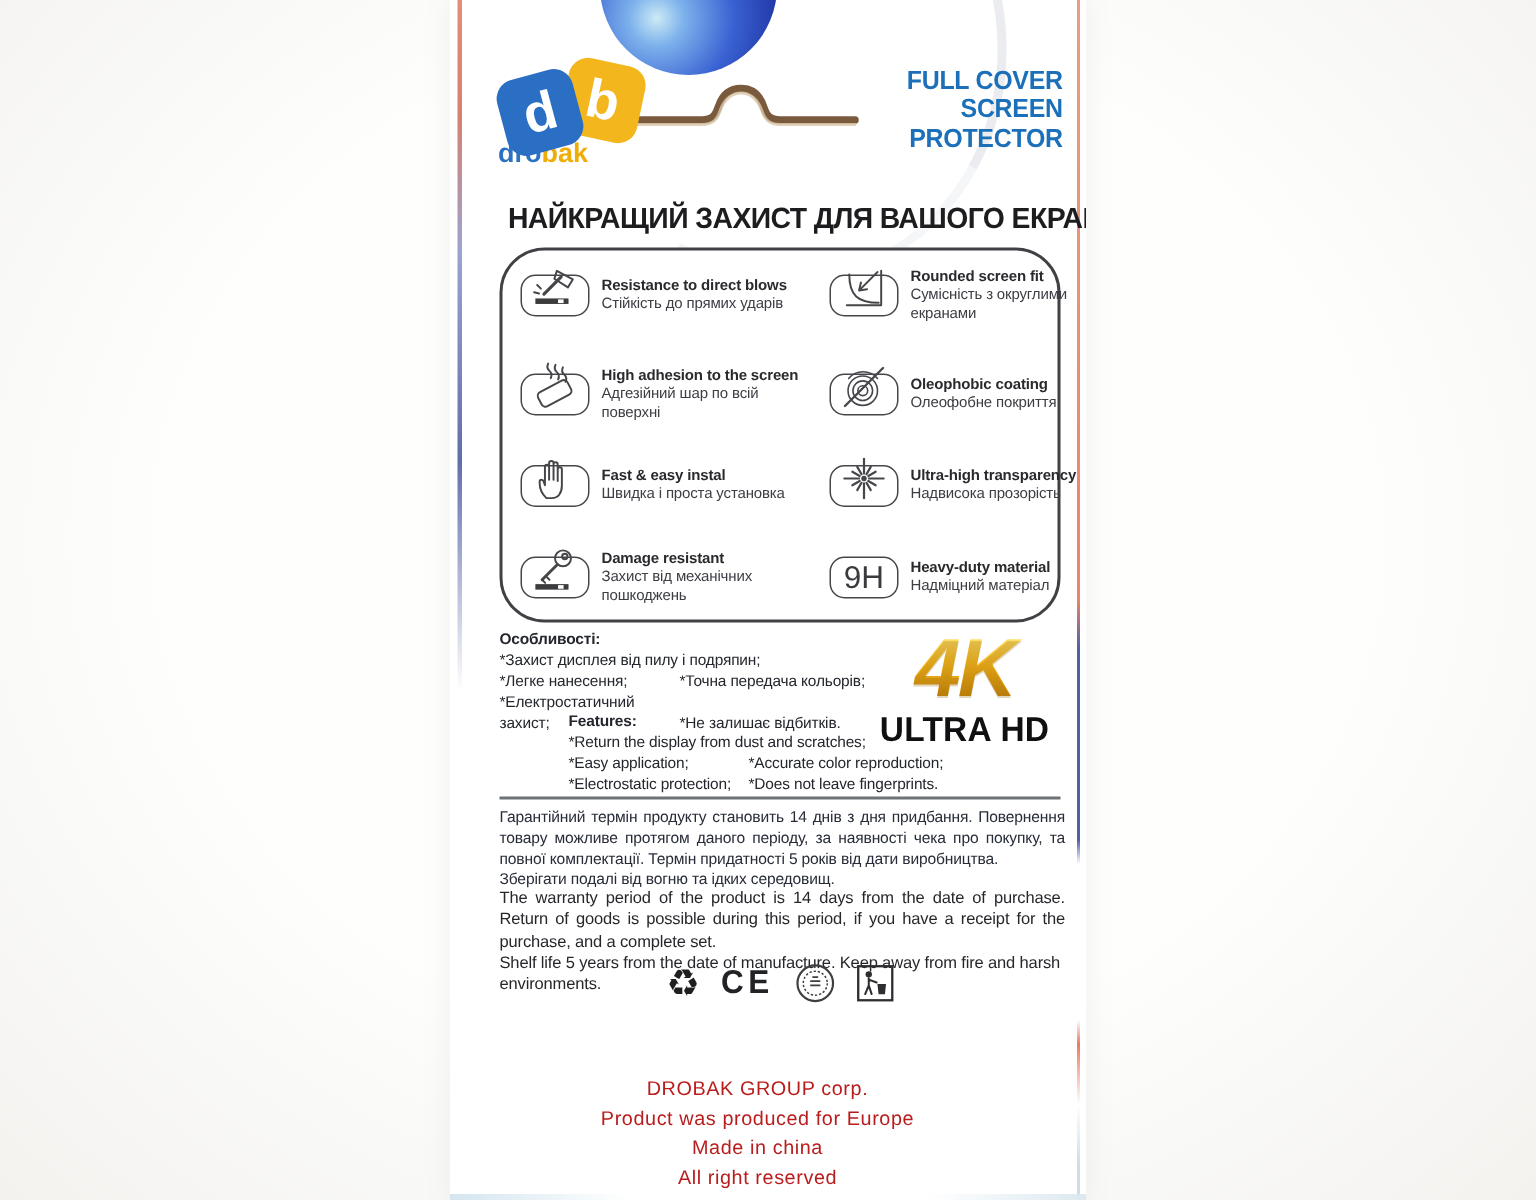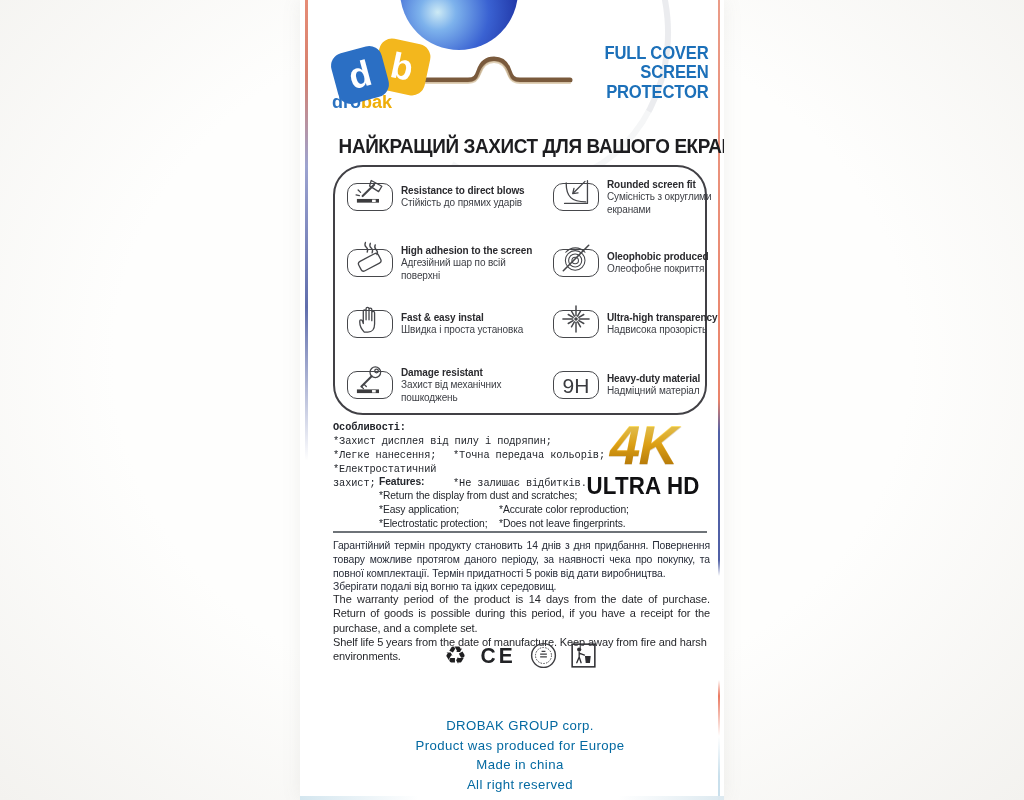--- a/index.html
+++ b/index.html
@@ -84,21 +84,21 @@
   .nine-h { font-size:21px; font-weight:500; color:#3a3b3f; letter-spacing:0; }
   .feat-text { margin-left:8px; width:124px; }
   .feat-title { display:block; font-size:10px; font-weight:bold; color:#2a2a2e;
                 letter-spacing:-0.1px; white-space:nowrap; line-height:1.3; }
   .feat-sub { display:block; font-size:10px; font-weight:400; color:#3c3e44;
               letter-spacing:-0.1px; line-height:1.25; }
 
   
   .bullets { position:absolute; left:33px; width:300px; font-size:10.3px; color:#23262c;
              line-height:1.36; letter-spacing:-0.1px; }
-  .bullets-ua { top:420px;font-family:Liberation Mono, monospace; }
+  .bullets-ua { top:420px; }
   .bullets-en { top:475px;margin-left:46px; }
   .b-head { font-weight:bold; }
   .b-c1 { display:inline-block; width:120px; }
 
   .badge4k { position:absolute; right:15px; top:419px; width:132px; text-align:center; }
   .k4 { font-size:55px; line-height:.95; font-style:italic; font-weight:bold;
         letter-spacing:-2px; color:#eca912;
         text-shadow: 0 1px 0 rgba(140,90,0,0.25); }
   @supports (-webkit-background-clip: text) {
     .k4 { background:linear-gradient(180deg,#ffe97a 5%,#f7b71d 48%,#bd7d09 95%);
@@ -115,22 +115,22 @@
   .warranty-en { top:592px; font-size:11px;  line-height:1.3;  letter-spacing:-0.1px; color:#26272b; }
   .warranty .just { text-align:justify; }
 
   .certs { position:absolute; left:33px; top:642px; width:374px;
            display:flex; align-items:center; justify-content:center; gap:14px; }
   .recycle { font-family:"DejaVu Sans",sans-serif; font-size:25px; color:#1f1f21; line-height:1; }
   .ce { font-size:21px; font-weight:600; color:#222326; letter-spacing:3px;
         transform:scaleY(1.05); }
   .stamp svg, .tidyman svg { display:block; }
 
-  .footer { position:absolute; left:33px; top:716px; width:374px; text-align:center;
-            font-size:13.2px; color:#0369a1; line-height:1.48; letter-spacing:0.4px; }
+  .footer { position:absolute; left:18px; top:716px; width:374px; text-align:center;
+            font-size:13.2px; color:#b91c1c; line-height:1.48; letter-spacing:0.4px; }
 </style>
 </head>
 <body>
 
 <div class="package">
 
   <div class="sphere"></div>
   <div class="swoosh"></div>
   <div class="edge-left"></div>
   <div class="edge-right"></div>
@@ -218,21 +218,21 @@
       <span class="icon-box">
         <svg viewBox="0 0 44 44" style="stroke-width:1.3">
           <circle cx="21" cy="25" r="4"></circle>
           <circle cx="21" cy="25" r="8"></circle>
           <circle cx="21" cy="25" r="12"></circle>
           <path d="M9.5 15 A15.5 15.5 0 0 1 33 15"></path>
           <line x1="6.5" y1="37.5" x2="37.5" y2="6.5" style="stroke-width:1.9"></line>
         </svg>
       </span>
       <span class="feat-text">
-        <span class="feat-title">Oleophobic produced</span>
+        <span class="feat-title">Oleophobic coating</span>
         <span class="feat-sub">Олеофобне покриття</span>
       </span>
     </div>
 
     <div class="feat">
       <span class="icon-box">
         <svg viewBox="0 0 44 44">
           <path d="M15 38 C12 35 9.5 30 9.5 26 L9.5 24.5 C9.5 22.5 12.3 22.5 12.8 24.5 L13.8 27.5 L13.8 12.5 C13.8 10.2 17.2 10.2 17.2 12.5 L17.2 23 L17.2 9.5 C17.2 7.2 20.8 7.2 20.8 9.5 L20.8 23 L20.8 10.5 C20.8 8.2 24.2 8.2 24.2 10.5 L24.2 24 L24.2 14.5 C24.2 12.2 27.6 12.2 27.6 14.5 L27.6 28 C27.6 34 24.5 38 19.5 38 Z"></path>
         </svg>
       </span>

